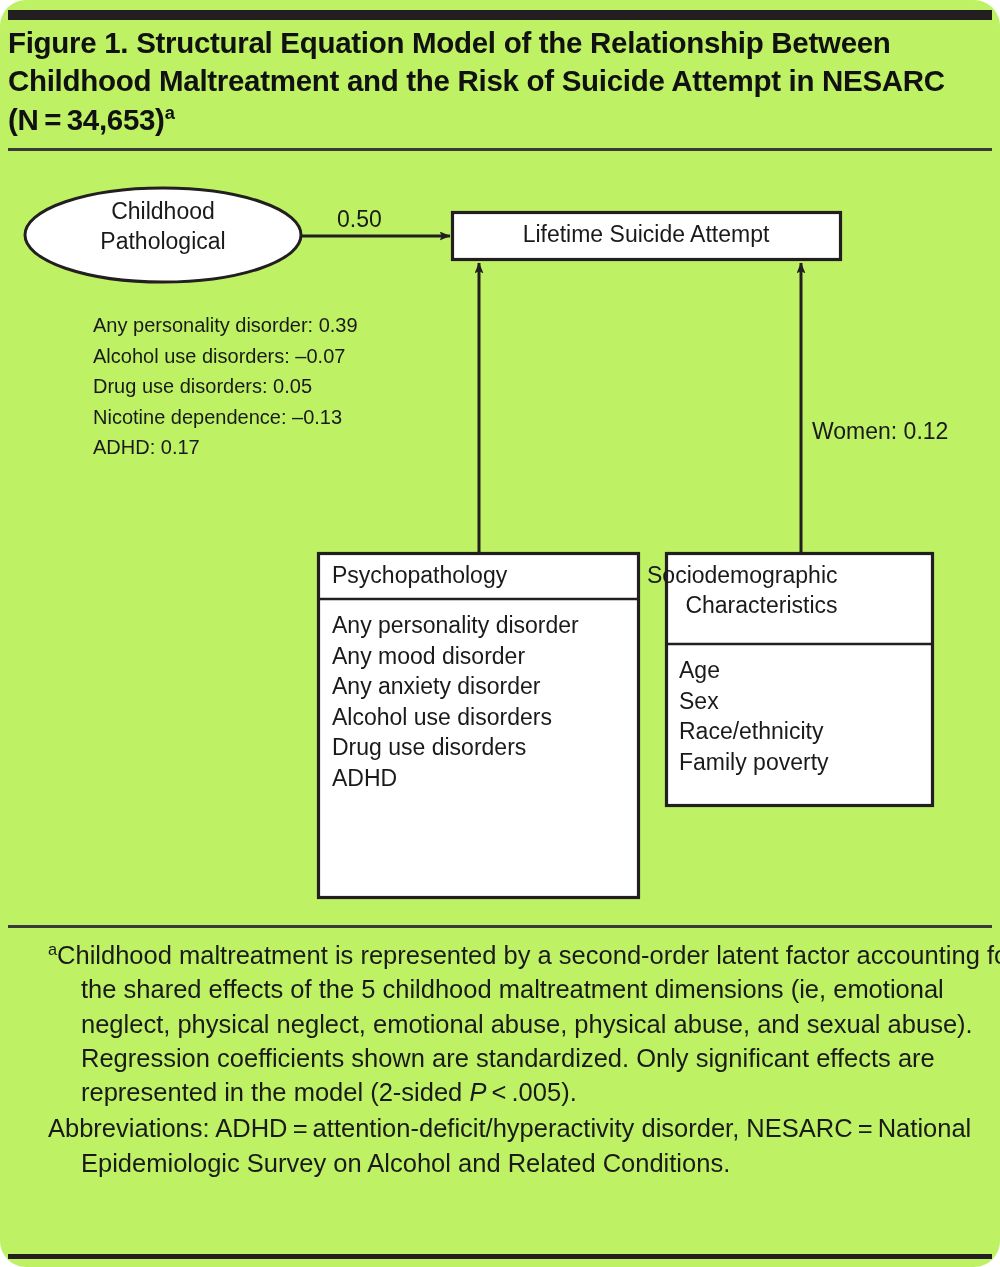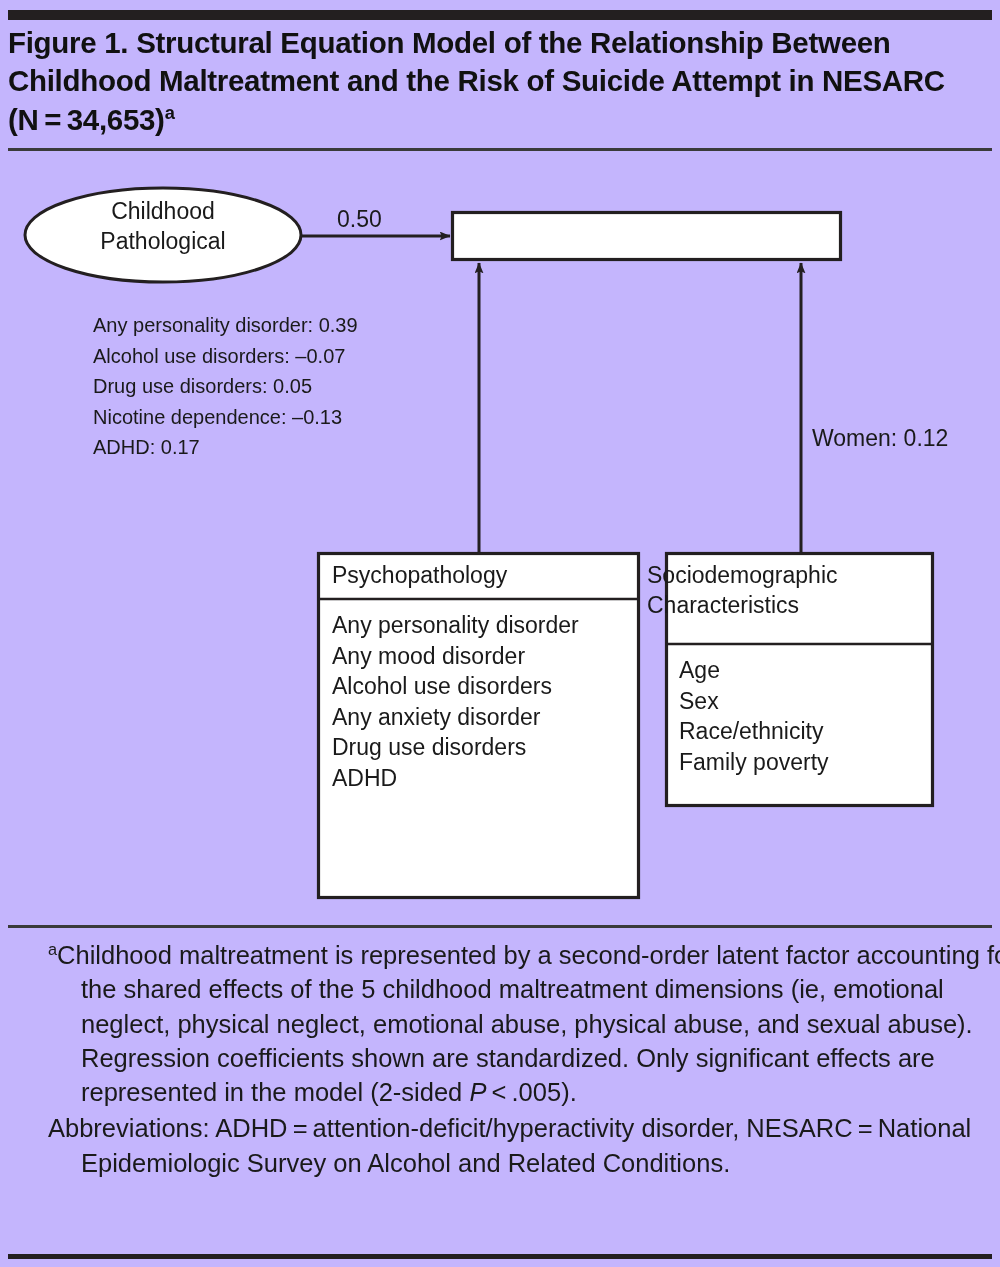--- a/index.html
+++ b/index.html
@@ -11,21 +11,22 @@
   body {
     font-family: "Liberation Sans", sans-serif;
     color: #1a1a1a;
     -webkit-font-smoothing: antialiased;
   }
   #figure {
     position: relative;
     width: 1000px;
     height: 1267px;
     overflow: hidden;
-    background: #c4b5fd;
+    background: #bef264;
+    border-radius: 26px;
   }
 
   
   .rule-thick {
     position: absolute;
     left: 8px;
     width: 984px;
     height: 10px;
     background: #231f20;
   }
@@ -101,40 +102,41 @@
   }
 
   
   .path-label {
     position: absolute;
     font-size: 23px;
     color: #1a1a1a;
     white-space: nowrap;
   }
   #label-050 { left: 337px; top: 39px; margin-top: 12px; }
-  #label-women { left: 812px; top: 270px; }
+  #label-women { left: 812px; top: 263px; }
 
   
   #coef-list {
     position: absolute;
     left: 93px;
     top: 155px;
     font-size: 20px;
     line-height: 30.6px;
     color: #1a1a1a;
     white-space: nowrap;
   }
 
   
   .box-header {
     position: absolute;
     font-size: 23px;
     line-height: 1.30;
     color: #1a1a1a;
     white-space: nowrap;
+    text-align: right;
   }
   .box-items {
     position: absolute;
     font-size: 23px;
     line-height: 30.6px;
     color: #1a1a1a;
     white-space: nowrap;
   }
   #psy-header  { left: 332px; top: 406px; }
   #psy-items   { left: 332px; top: 455px; }
@@ -202,38 +204,39 @@
       <line x1="479" y1="398" x2="479" y2="108" stroke="#231f20" stroke-width="3" marker-end="url(#arrowhead)"></line>
 
       <line x1="801" y1="398" x2="801" y2="108" stroke="#231f20" stroke-width="3" marker-end="url(#arrowhead)"></line>
     </svg>
 
     <div id="ellipse-text" class="node-label">
       <div>Childhood</div>
       <div>Pathological</div>
     </div>
 
+    <div id="outcome-text" class="node-label">Lifetime Suicide Attempt</div>
 
     <div id="label-050" class="path-label">0.50</div>
     <div id="label-women" class="path-label">Women: 0.12</div>
 
     <div id="coef-list">
       <div>Any personality disorder: 0.39</div>
       <div>Alcohol use disorders: –0.07</div>
       <div>Drug use disorders: 0.05</div>
       <div>Nicotine dependence: –0.13</div>
       <div>ADHD: 0.17</div>
     </div>
 
     <div id="psy-header" class="box-header">Psychopathology</div>
     <div id="psy-items" class="box-items">
       <div>Any personality disorder</div>
       <div>Any mood disorder</div>
+      <div>Any anxiety disorder</div>
       <div>Alcohol use disorders</div>
-      <div>Any anxiety disorder</div>
       <div>Drug use disorders</div>
       <div>ADHD</div>
     </div>
 
     <div id="soc-header" class="box-header">
       <div>Sociodemographic</div>
       <div>Characteristics</div>
     </div>
     <div id="soc-items" class="box-items">
       <div>Age</div>

